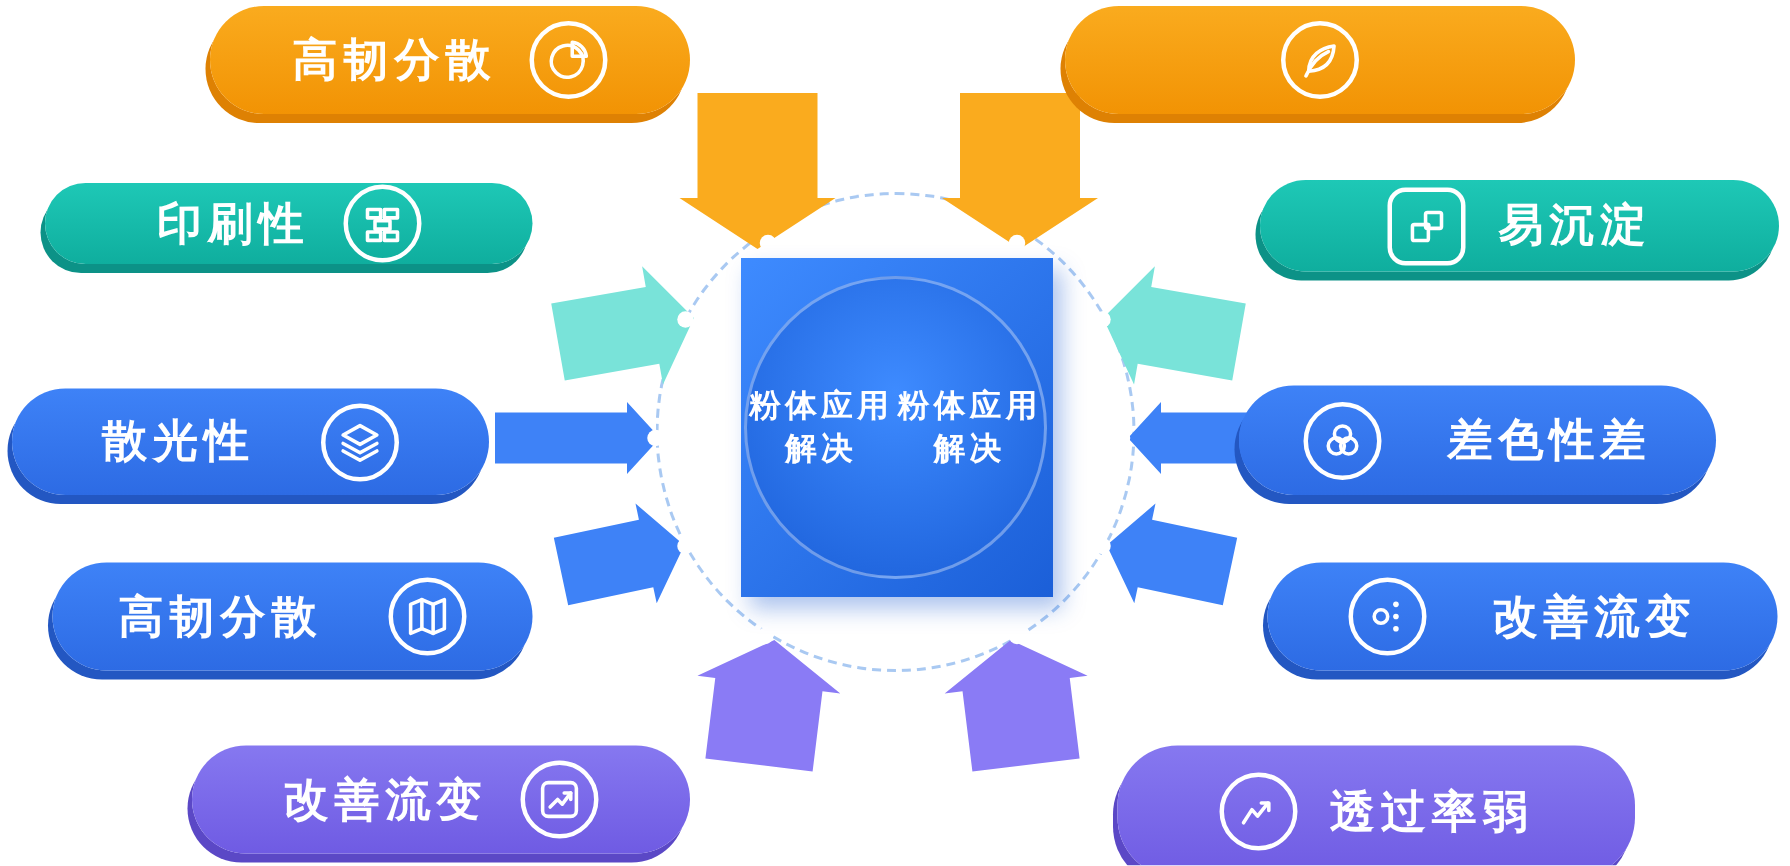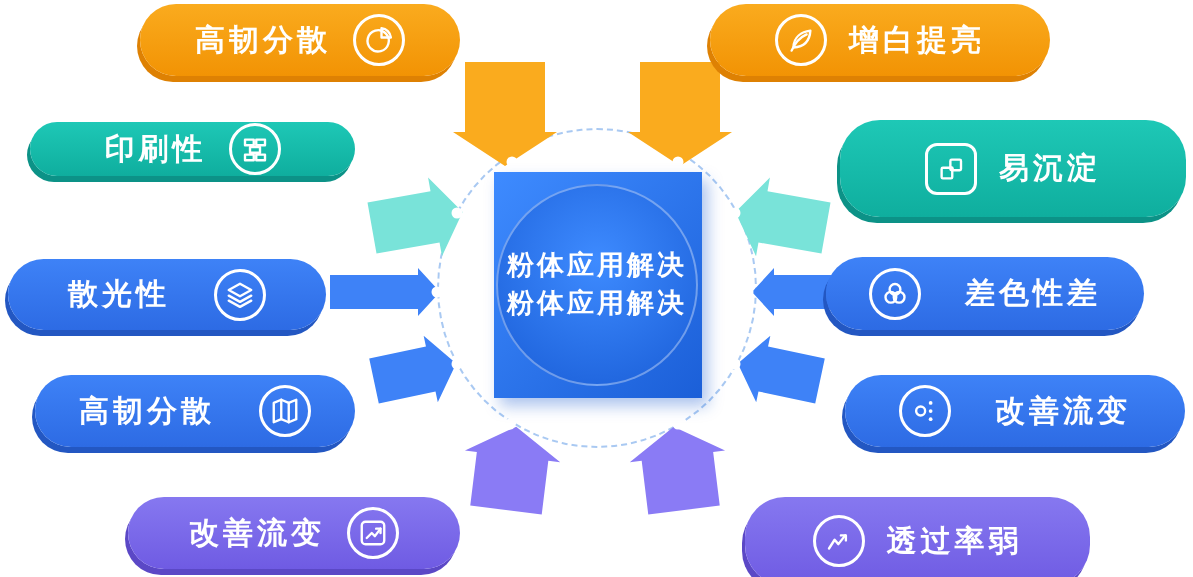--- a/index.html
+++ b/index.html
@@ -30,22 +30,22 @@
   }
   .center-square{
     position:absolute;left:494px;top:172px;width:208px;height:226px;
     background:linear-gradient(135deg,var(--centerLight),var(--centerDeep));
     box-shadow:6px 8px 14px rgba(21,86,207,.35);
   }
   .center-circle{
     position:absolute;left:496px;top:184px;width:202px;height:202px;border-radius:50%;
     background:radial-gradient(circle at 50% 38%,var(--centerLight) 0%,var(--centerDeep) 95%);
     border:2px solid rgba(255,255,255,.35);box-sizing:border-box;
-    display:flex;flex-direction:column;align-items:center;justify-content:center;
-    color:#fff;font-weight:bold;font-size:27px;letter-spacing:3px;line-height:1.4;text-align:center;
+    display:flex;align-items:center;justify-content:center;
+    color:#fff;font-weight:bold;font-size:21px;letter-spacing:3px;line-height:1.4;text-align:center;
   }
   
   .arrow-layer{position:absolute;left:0;top:0;width:1193px;height:577px;pointer-events:none;}
   .a-orange{fill:var(--orange);}
   .a-teal{fill:var(--tealLight);}
   .a-blue{fill:var(--blue);}
   .a-purple{fill:var(--purpleLight);}
   .dot{fill:#fff;}
 </style>
 </head>
@@ -140,24 +140,23 @@
     </span>
   </div>
 
   <div class="pill c-orange" style="left:710px;top:4px;width:340px;height:72px">
     <span class="icon-wrap">
       <svg viewBox="0 0 24 24">
           <path d="M6 18C6 9.5 12.5 5.5 19.5 4.5 19 12.5 15 17.5 6 18z"></path>
           <path d="M4.5 20.5C7.5 13.5 12 9.5 16.5 7.5"></path>
         </svg>
     </span>
-    <span class="label">增白提亮</span>
   </div>
 
-  <div class="pill c-teal" style="left:840px;top:120px;width:346px;height:97px">
+  <div class="pill c-teal" style="left:840px;top:120px;width:346px;height:61px">
     <span class="icon-wrap squircle">
       <svg viewBox="0 0 24 24">
           <rect x="4.5" y="11" width="8.5" height="8.5" rx="1"></rect>
           <rect x="11.5" y="4.5" width="8.5" height="8.5" rx="1"></rect>
           <circle cx="12.5" cy="11.5" r="1.7" fill="#fff" stroke="none"></circle>
         </svg>
     </span>
     <span class="label">易沉淀</span>
   </div>
 

